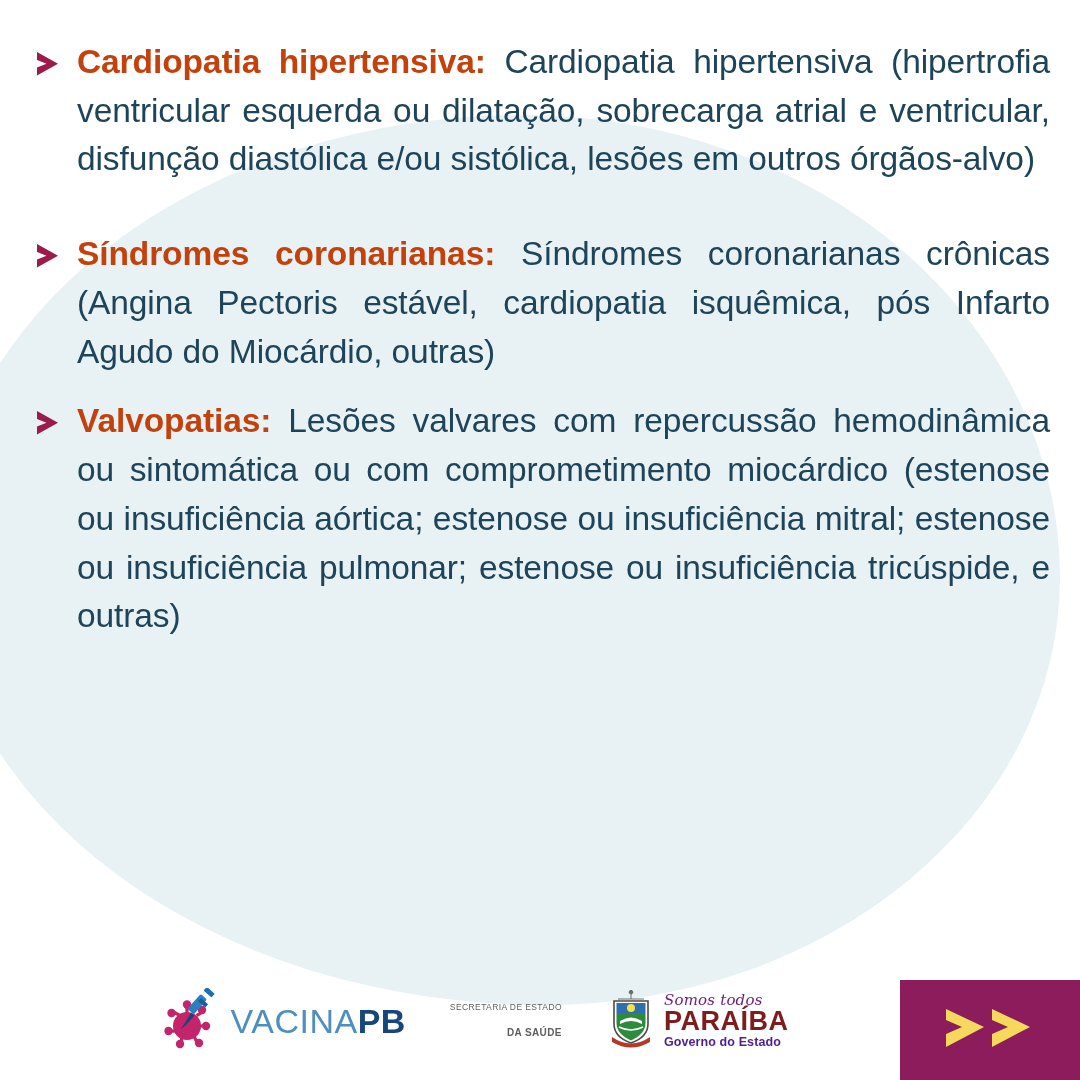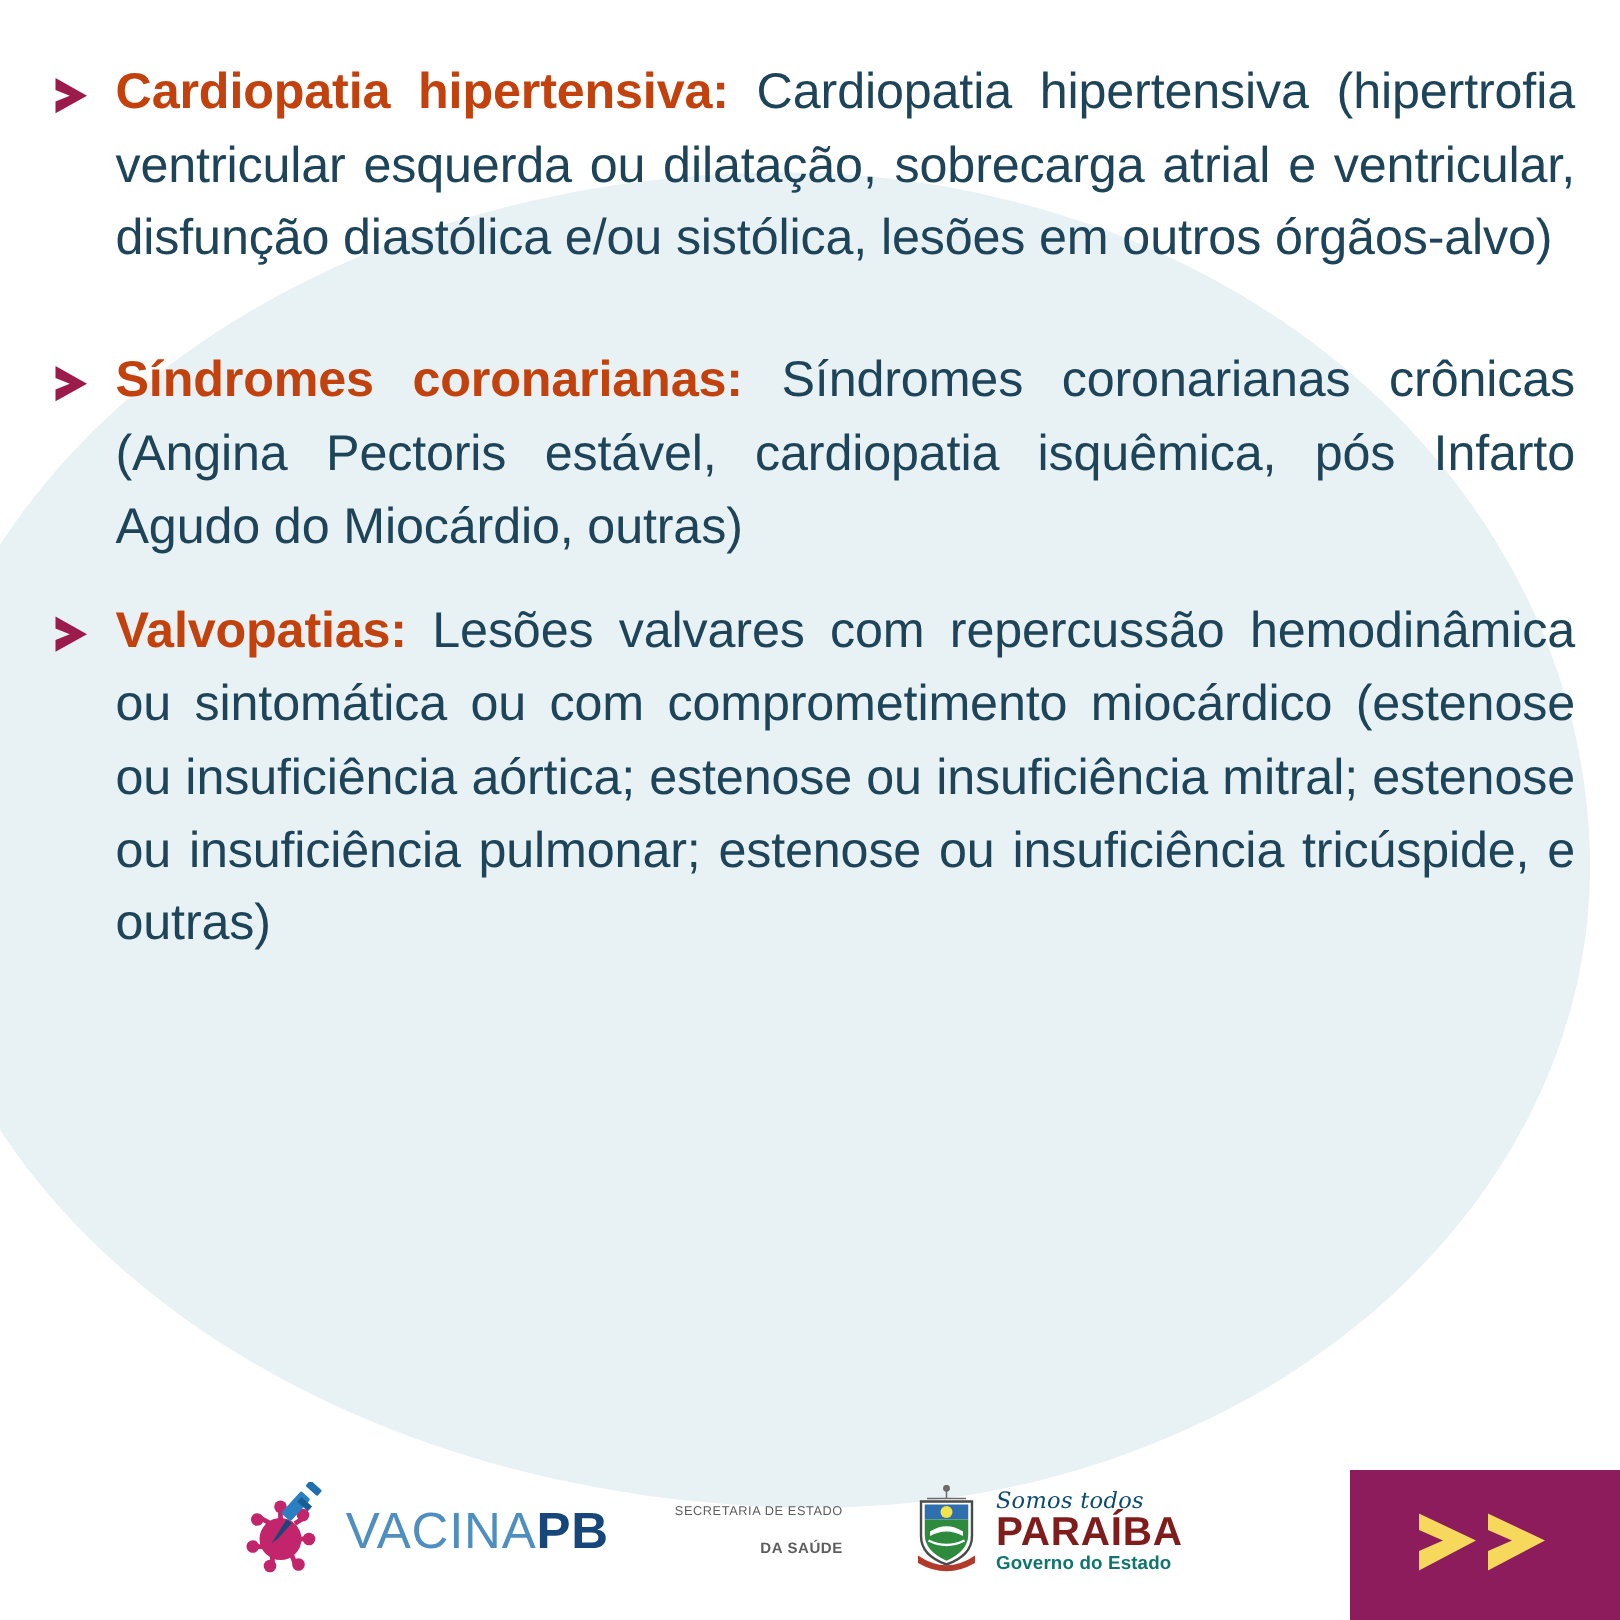--- a/index.html
+++ b/index.html
@@ -96,29 +96,29 @@
   }
   .sesa .l1{font-size:8.5px;letter-spacing:.4px;white-space:nowrap;}
   .sesa .l2{font-size:10px;font-weight:bold;letter-spacing:.4px;white-space:nowrap;}
   
   .paraiba{display:flex;align-items:center;gap:8px;}
   .pb-text{display:flex;flex-direction:column;align-items:flex-start;line-height:1;}
   .pb-text .somos{
     font-family:"DejaVu Serif", serif;
     font-style:italic;
     font-size:15px;
-    color:#0c4a6e;
+    color:#701a75;
     margin-bottom:1px;
     letter-spacing:.2px;
   }
   .pb-text .big{
     font-size:27px;font-weight:bold;color:#7f1d1d;letter-spacing:.5px;line-height:.95;
   }
   .pb-text .gov{
-    font-size:12.5px;font-weight:bold;color:#0f766e;letter-spacing:.1px;margin-top:1px;
+    font-size:12.5px;font-weight:bold;color:#4c1d95;letter-spacing:.1px;margin-top:1px;
   }
   
   .nextbtn{
     position:absolute;
     right:0;bottom:0;
     width:180px;height:100px;
     background:#8c1c5c;
     display:flex;align-items:center;justify-content:center;
     gap:10px;
   }

